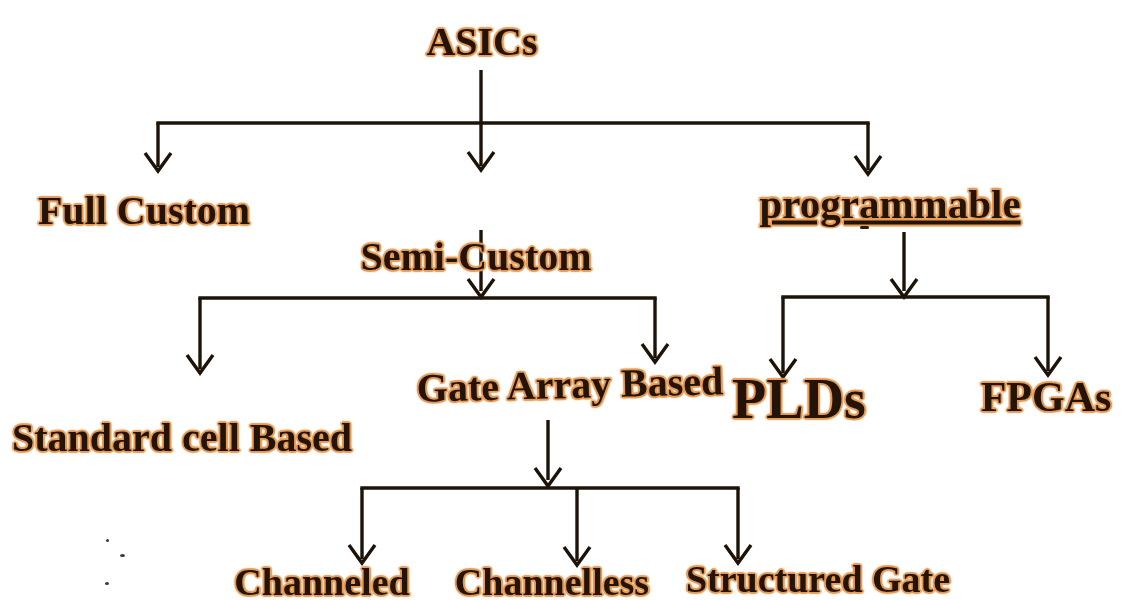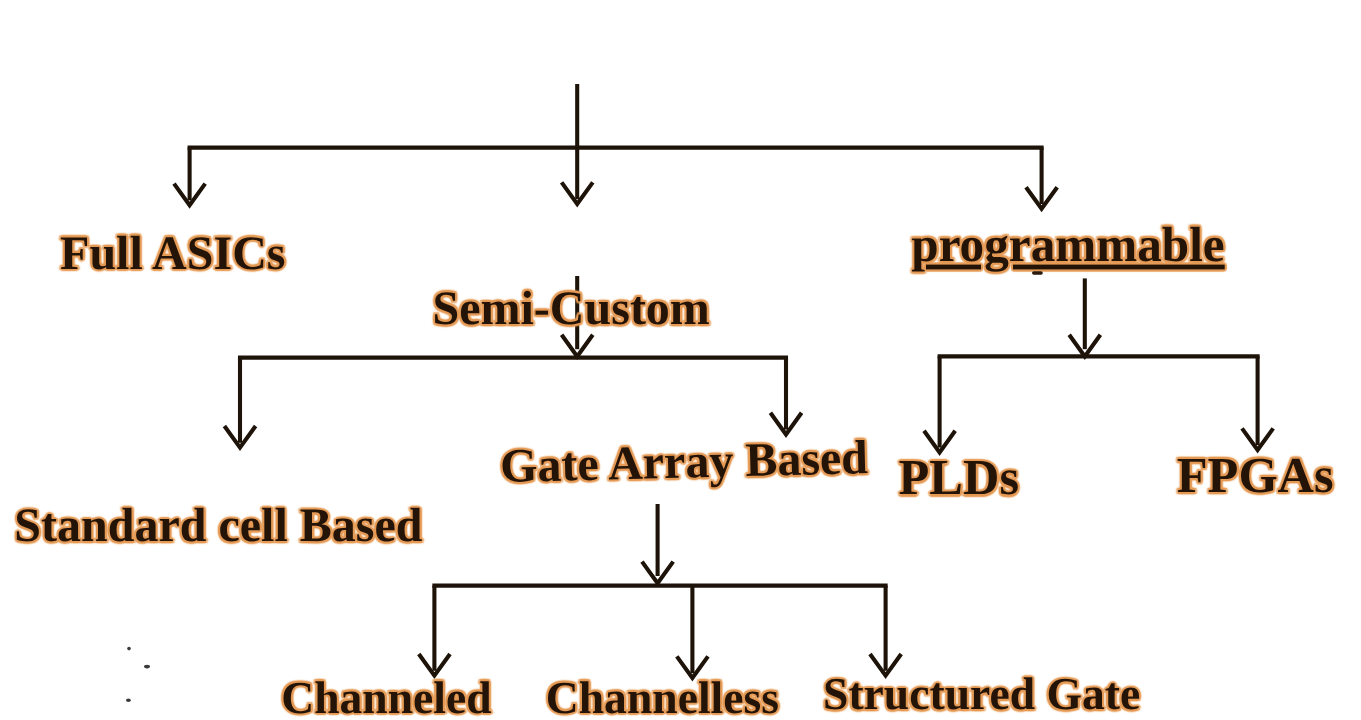--- a/index.html
+++ b/index.html
@@ -79,26 +79,27 @@
       <line x1="362" y1="488" x2="738" y2="488" stroke-linecap="square"></line>
       <line x1="362" y1="488" x2="362" y2="559"></line>
       <polyline points="349,545 362,563 375,545"></polyline>
       <line x1="577" y1="488" x2="577" y2="561"></line>
       <polyline points="564,547 577,565 590,547"></polyline>
       <line x1="738" y1="488" x2="738" y2="559"></line>
       <polyline points="725,545 738,563 751,545"></polyline>
     </g>
   </svg>
 
-  <div class="node" style="left:144px;top:211px;">Full ASICs</div>
+  <div class="node" style="left:482px;top:42px;">ASICs</div>
+  <div class="node" style="left:144px;top:211px;">Full Custom</div>
   <div class="node" style="left:476px;top:211px;margin-top:46px;">Semi-Custom</div>
   <div class="node" style="left:890px;top:204px;font-size:41px;text-decoration:underline;">programmable</div>
   <div class="node" style="left:182px;top:392px;margin-top:46px;">Standard cell Based</div>
   <div class="node tilt" style="left:570px;top:385px;">Gate Array Based</div>
-  <div class="node" style="left:799px;top:399px;font-size:42px;">PLDs</div>
+  <div class="node" style="left:799px;top:399px;font-size:56px;">PLDs</div>
   <div class="node" style="left:1046px;top:397px;font-size:42px;">FPGAs</div>
   <div class="node" style="left:322px;top:582px;font-size:38px;">Channeled</div>
   <div class="node" style="left:552px;top:582px;font-size:38px;font-family:Liberation Serif, serif;">Channelless</div>
   <div class="node" style="left:818px;top:579px;font-size:38px;">Structured Gate</div>
 
   <span class="speck" style="left:106px;top:539px;width:3px;height:3px;"></span>
   <span class="speck" style="left:120px;top:554px;width:5px;height:3px;"></span>
   <span class="speck" style="left:105px;top:582px;width:4px;height:3px;"></span>
   <span class="speck" style="left:860px;top:226px;width:9px;height:3px;border-radius:2px;background:#2a1a0c;"></span>
 </div>

